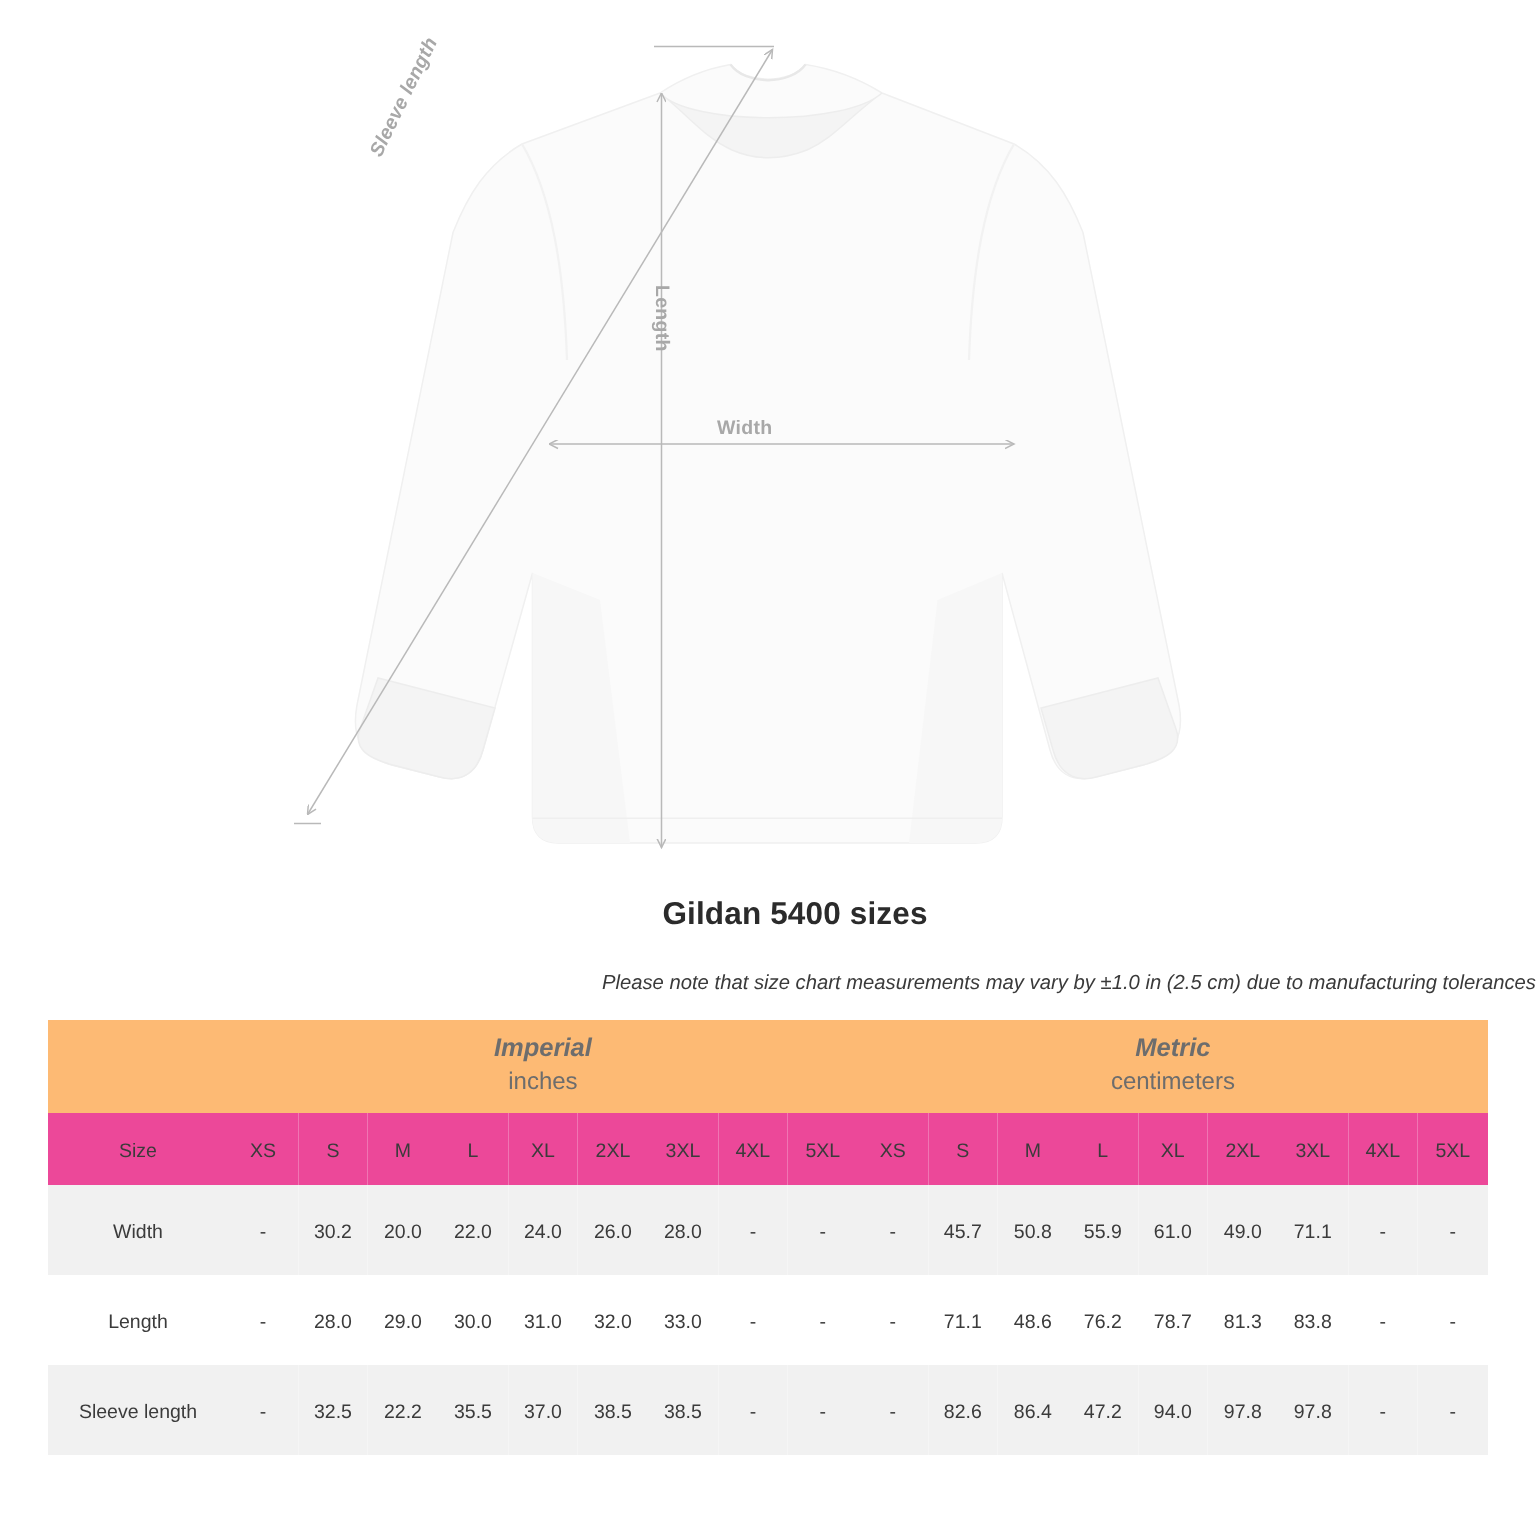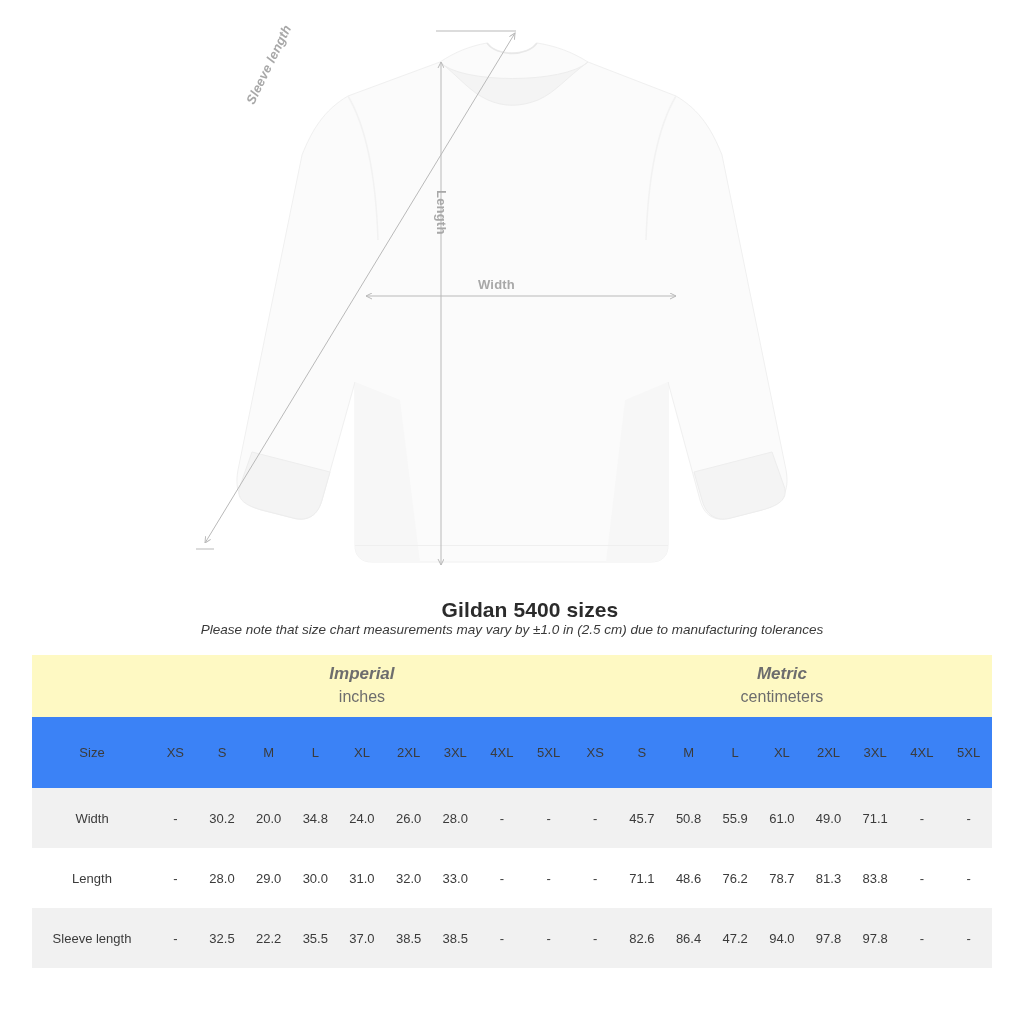--- a/index.html
+++ b/index.html
@@ -66,21 +66,22 @@
     font-size: 21px;
     font-weight: bold;
     color: #2b2b2b;
     letter-spacing: 0.1px;
     padding-left: 36px;
   }
   .chart-note {
     font-size: 13.5px;
     font-style: italic;
     color: #3a3a3a;
-    margin-top: 0;
+    margin-top: 25px;
+    text-align: right;
   }
 
   
   .table-wrap {
     margin-top: 18px;
     padding: 0 32px;
   }
   table.sizes {
     border-collapse: collapse;
     width: 960px;
@@ -89,41 +90,41 @@
   table.sizes td, table.sizes th {
     text-align: center;
     font-size: 13px;
     color: #3b3b3b;
     font-weight: normal;
     border: 0;
     padding: 0;
   }
   .unit-row td {
     height: 62px;
-    background: #fef9c3;
+    background: #fdba74;
     vertical-align: middle;
   }
   .unit-name {
     font-size: 17px;
     font-weight: bold;
     font-style: italic;
     color: #6d6d6d;
     display: block;
     line-height: 1.25;
   }
   .unit-sub {
     font-size: 16px;
     color: #6d6d6d;
     display: block;
     font-style: normal;
     line-height: 1.6;
   }
   .head-row td {
-    height: 71px;
-    background: #3b82f6;
+    height: 48px;
+    background: #ec4899;
     font-weight: bold;
     color: #3b3b3b;
     font-size: 13px;
     border-right: 1px solid #eeeeee;
   }
   .head-row td:last-child { border-right: 0; }
   .data-row td {
     height: 60px;
     border-right: 1px solid #eeeeee;
     border-top: 1px solid #eeeeee;
@@ -253,21 +254,21 @@
         <td>3XL</td>
         <td>4XL</td>
         <td>5XL</td>
       </tr>
 
       <tr class="data-row alt">
         <td class="rowlabel">Width</td>
         <td>-</td>
         <td>30.2</td>
         <td>20.0</td>
-        <td>34.8</td>
+        <td>22.0</td>
         <td>24.0</td>
         <td>26.0</td>
         <td>28.0</td>
         <td>-</td>
         <td>-</td>
         <td>-</td>
         <td>45.7</td>
         <td>50.8</td>
         <td>55.9</td>
         <td>61.0</td>

